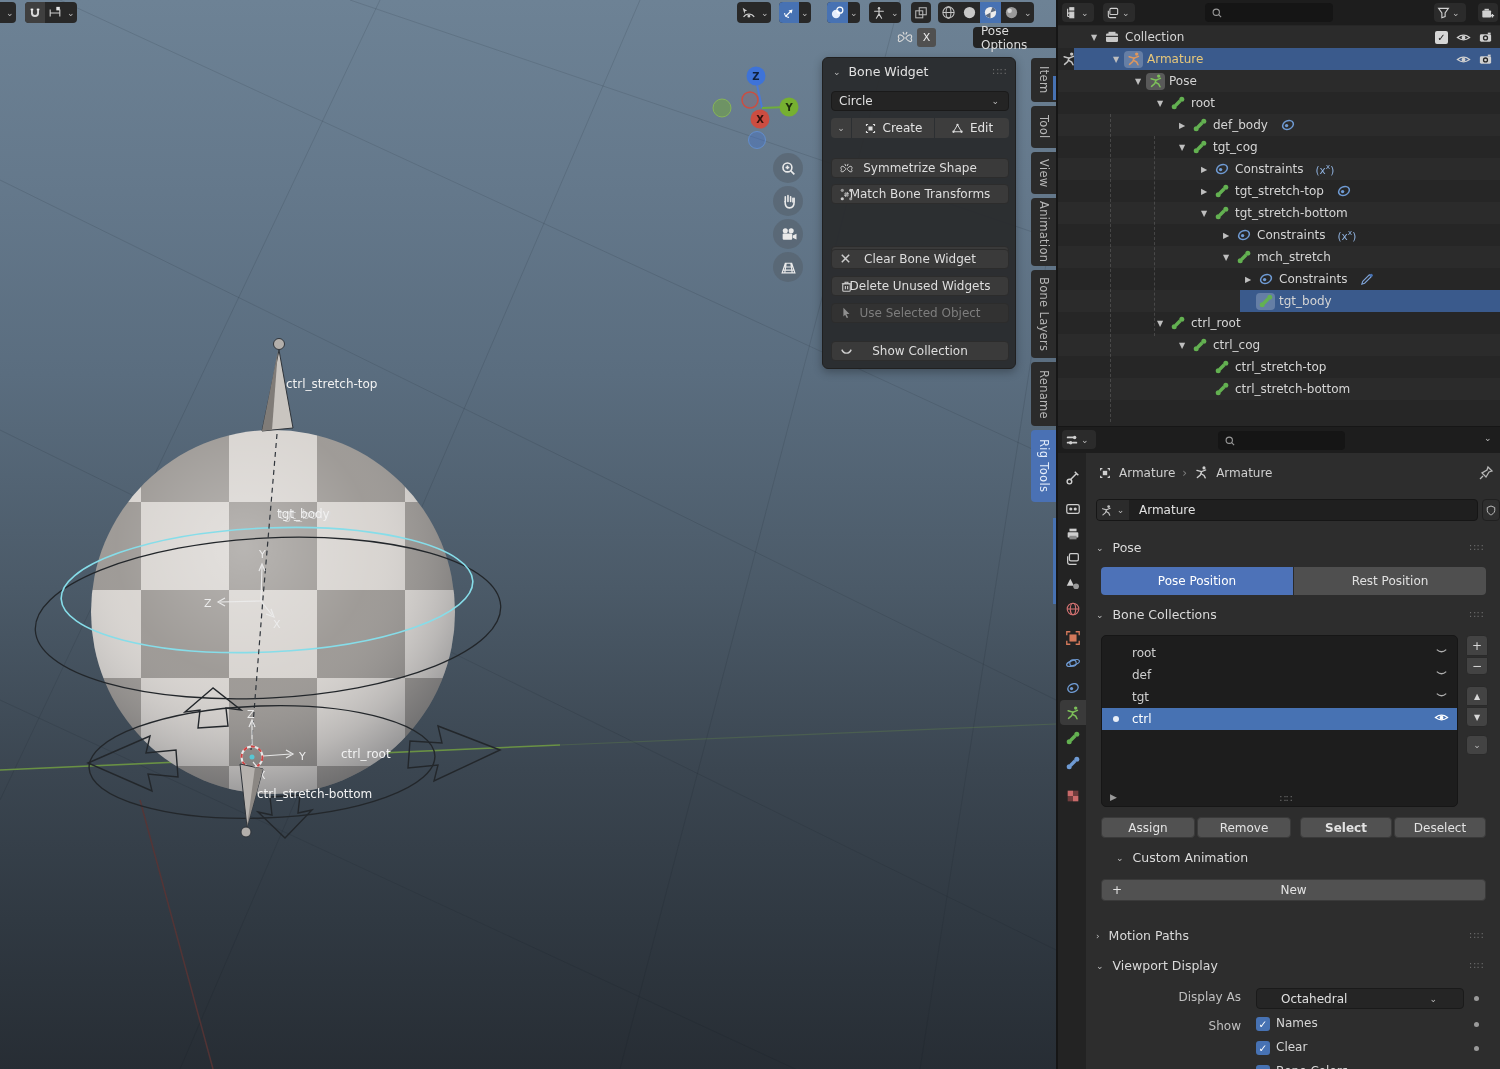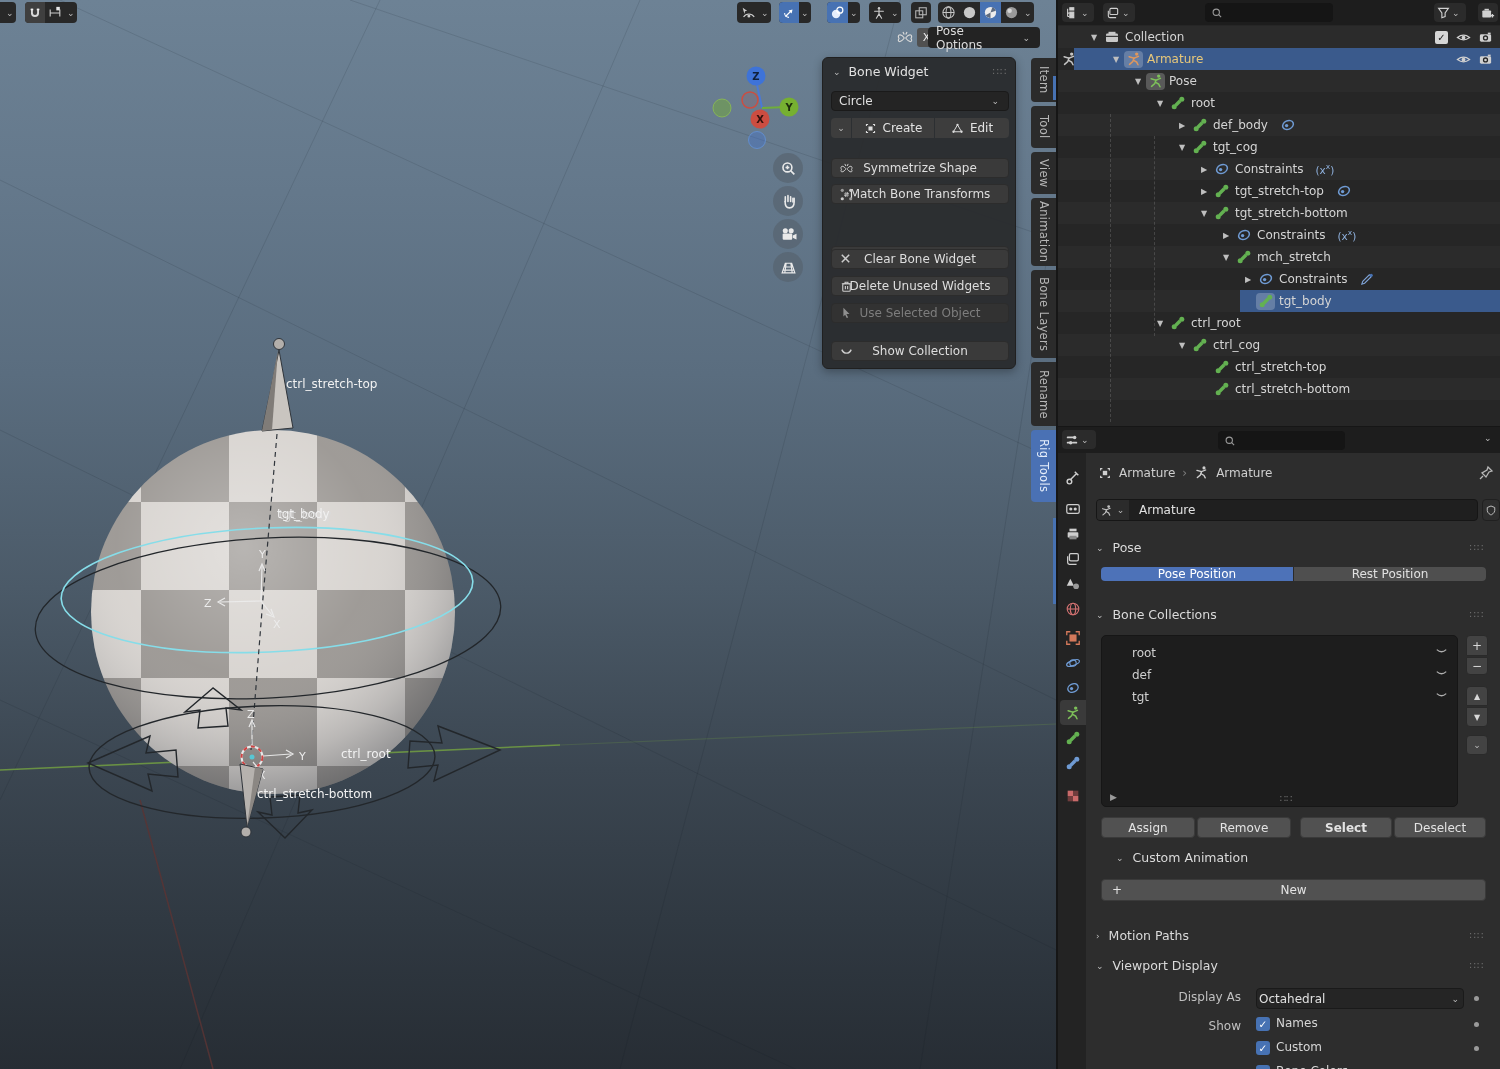--- a/index.html
+++ b/index.html
@@ -67,34 +67,34 @@
     border-radius:4px 0 0 4px; }
   .ptab.active { background:#3a3a3a; }
   .crumb { position:absolute; display:flex; align-items:center; gap:7px; color:#cfcfcf; }
   .namefield { position:absolute; height:22px; background:#1f1f1f; border:1px solid #161616; border-radius:4px;
     display:flex; align-items:center; overflow:hidden; color:#e2e2e2; }
   .nf-ic { width:32px; height:22px; background:#2b2b2b; display:flex; align-items:center; justify-content:center; gap:2px; }
   .sq-btn { position:absolute; background:#2e2e2e; border:1px solid #202020; border-radius:4px;
     display:flex; align-items:center; justify-content:center; }
   .sec-hdr { position:absolute; display:flex; align-items:center; gap:7px; color:#dadada; font-size:12.5px; }
   .sec-hdr .grip { position:absolute; right:10px; }
-  .seg { position:absolute; height:14px; display:flex; border-radius:4px; overflow:hidden; background:#2a2a2a; gap:1px; }
+  .seg { position:absolute; height:28px; display:flex; border-radius:4px; overflow:hidden; background:#2a2a2a; gap:1px; }
   .seg > div { flex:1; display:flex; align-items:center; justify-content:center; background:#4f4f4f; color:#e0e0e0; }
   .seg > div.on { background:#4d72b8; color:#fff; }
   #bc-list { position:absolute; background:#1d1d1d; border:1px solid #161616; border-radius:5px; }
   .bc-row { position:relative; height:22px; display:flex; align-items:center; padding:0 8px 0 30px; color:#cfcfcf; }
   .bc-row.sel { background:#4772b3; color:#fff; }
   .bc-dot { position:absolute; left:11px; width:6px; height:6px; border-radius:50%; background:#e8eef7; }
   .bc-eye { position:absolute; right:8px; top:2px; }
   .mini-btn { position:absolute; left:408px; width:22px; background:#434343; border:1px solid #2a2a2a; color:#d8d8d8;
     display:flex; align-items:center; justify-content:center; font-size:12px; }
   .act-btn { position:absolute; height:21px; background:#515151; border:1px solid #3a3a3a; border-radius:4px;
     display:flex; align-items:center; justify-content:center; color:#e3e3e3; }
   .dd { position:absolute; height:21px; background:#252525; border:1px solid #1a1a1a; border-radius:4px;
-    display:flex; align-items:center; padding:0 2px; color:#e0e0e0; }
+    display:flex; align-items:center; padding:0 24px; color:#e0e0e0; }
   .dd .chev { margin-left:auto; }
   .rlabel { position:absolute; text-align:right; color:#c0c0c0; }
   .cbx { position:absolute; width:14px; height:14px; background:#4772b3; border-radius:3px; color:#fff; font-size:10.5px;
     display:flex; align-items:center; justify-content:center; }
   .anim-dot { position:absolute; width:5px; height:5px; border-radius:50%; background:#9a9a9a; }
   .divider-v { position:absolute; left:1056px; top:0; width:2px; height:1069px; background:#161616; }
   .divider-h { position:absolute; left:1058px; top:425px; width:442px; height:2px; background:#161616; }
 </style>
 </head>
 <body>
@@ -305,21 +305,21 @@
   <span class="abs" style="left:896px; top:29px;">
     <svg width="18" height="17" viewBox="0 0 18 16">
         <g fill="none" stroke="#d8d8d8" stroke-width="1.2">
           <path d="M8 8 C4 3 1 6 3 9 C1 12 4 14 8 9 Z"></path>
           <path d="M10 8 C14 3 17 6 15 9 C17 12 14 14 10 9 Z"></path>
           <path d="M8.2 5 L7 2.5 M9.8 5 L11 2.5"></path>
         </g>
       </svg>
   </span>
   <div class="xbtn" style="left:917px; top:28px;">X</div>
-  <div class="pose-options" style="left:928px; top:27px; width:112px;">
+  <div class="pose-options" style="left:973px; top:27px; width:112px;">
     <span>Pose Options</span>
     <span class="chev">⌄</span>
   </div>
 
   <svg class="abs" style="left:705px; top:60px;" width="100" height="100">
     <path d="M57 48 L51 20" stroke="#4a79d6" stroke-width="2"></path>
     <path d="M57 48 L82 47" stroke="#6fae3a" stroke-width="2"></path>
     <circle cx="45" cy="40" r="8" fill="rgba(204,77,65,0.12)" stroke="#cc4d41" stroke-width="1.5"></circle>
     <circle cx="17" cy="48" r="9" fill="rgba(118,176,49,0.45)" stroke="rgba(140,190,80,0.8)"></circle>
     <circle cx="52" cy="80" r="8.5" fill="rgba(62,115,216,0.35)" stroke="rgba(100,150,225,0.7)"></circle>
@@ -1023,20 +1023,28 @@
           <span class="bc-eye"><svg width="15" height="15" viewBox="0 0 16 16">
               <path d="M3 6 Q8 10.5 13 6" stroke="#b0b0b0" stroke-width="1.4" fill="none"></path>
             </svg></span>
         </div>
         <div class="bc-row">
           <span>tgt</span>
           <span class="bc-eye"><svg width="15" height="15" viewBox="0 0 16 16">
               <path d="M3 6 Q8 10.5 13 6" stroke="#b0b0b0" stroke-width="1.4" fill="none"></path>
             </svg></span>
         </div>
+        <div class="bc-row sel">
+          <span class="bc-dot"></span>
+          <span>ctrl</span>
+          <span class="bc-eye"><svg width="15" height="15" viewBox="0 0 16 16">
+              <path d="M1.5 8 Q8 3 14.5 8 Q8 13 1.5 8 Z" fill="none" stroke="#ffffff" stroke-width="1.3"></path>
+              <circle cx="8" cy="8" r="2" fill="#ffffff"></circle>
+            </svg></span>
+        </div>
       </div>
     <div style="position:absolute; left:8px; bottom:4px; color:#9a9a9a; font-size:9px;">▶</div>
     <div style="position:absolute; left:50%; bottom:2px; color:#6f6f6f; font-size:10px;">∷∷</div>
   </div>
   <div class="mini-btn" style="top:208px; height:21px; border-radius:4px 4px 0 0;">+</div>
   <div class="mini-btn" style="top:230px; height:18px; border-radius:0 0 4px 4px;">−</div>
   <div class="mini-btn" style="top:259px; height:20px; border-radius:4px 4px 0 0; font-size:8px;">▲</div>
   <div class="mini-btn" style="top:280px; height:20px; border-radius:0 0 4px 4px; font-size:8px;">▼</div>
   <div class="mini-btn" style="top:308px; height:20px; border-radius:4px;">
     <span class="chev">⌄</span>
@@ -1073,18 +1081,18 @@
     <span>Octahedral</span>
     <span class="chev">⌄</span>
   </div>
   <div class="anim-dot" style="left:416px; top:569px;"></div>
   <div class="rlabel" style="left:60px; top:592px; width:123px;">Show</div>
   <div id="vd-checks">
       <div class="cbx" style="left: 198px; top: 590px;">✓</div>
       <span class="abs" style="left: 218px; top: 589px; color: rgb(214, 214, 214);">Names</span>
       <div class="anim-dot" style="left: 416px; top: 595px;"></div>
       <div class="cbx" style="left: 198px; top: 614px;">✓</div>
-      <span class="abs" style="left: 218px; top: 613px; color: rgb(214, 214, 214);">Custom</span>
+      <span class="abs" style="left: 218px; top: 613px; color: rgb(214, 214, 214);">Clear</span>
       <div class="anim-dot" style="left: 416px; top: 619px;"></div>
       <div class="cbx" style="left: 198px; top: 638px;">✓</div>
       <span class="abs" style="left: 218px; top: 637px; color: rgb(214, 214, 214);">Bone Colors</span>
     </div>
 </div>
 
 </body></html>

